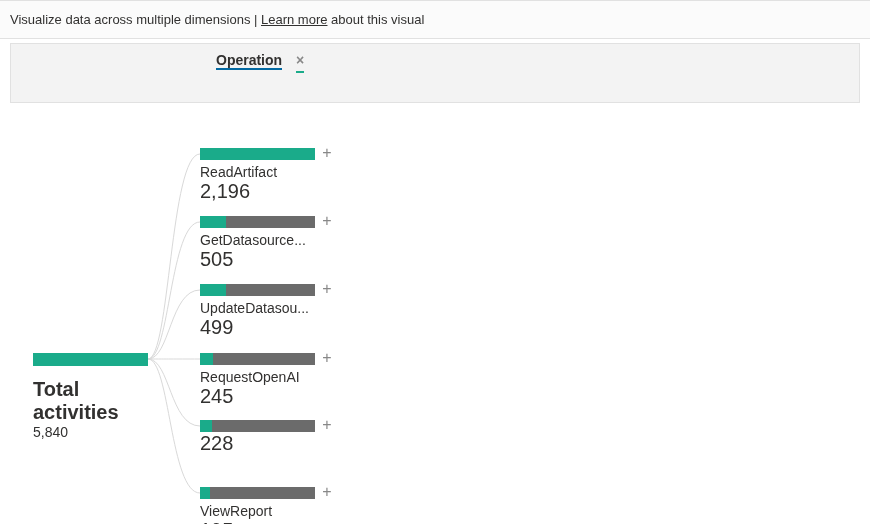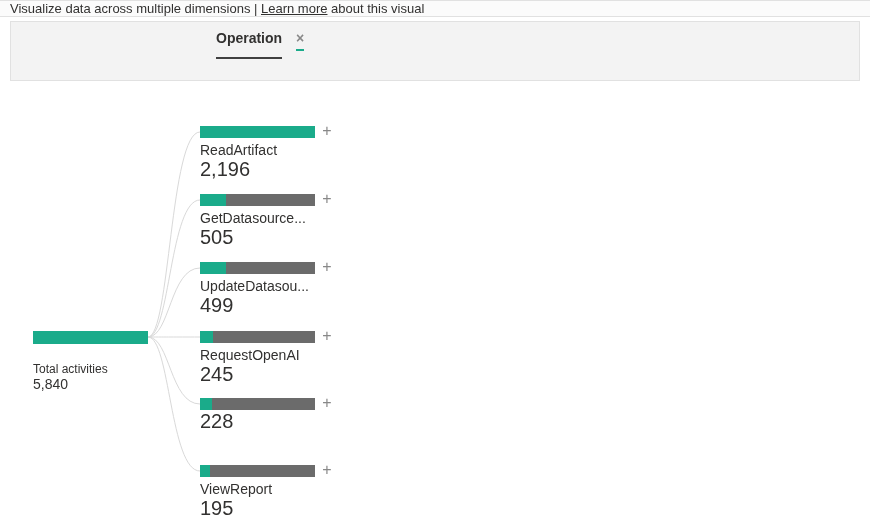--- a/index.html
+++ b/index.html
@@ -1,26 +1,26 @@
 <!DOCTYPE html>
 <html><head>
 <meta charset="utf-8">
 <style>
   html,body{margin:0;padding:0;font-family:"Segoe UI",Arial,sans-serif;color:#323130;background:#fff}
   .page{width:870px;height:524px;position:relative;overflow:hidden}
-  .banner{border-top:1px solid #e1e1e1;border-bottom:1px solid #e1e1e1;padding:0 10px;background:#fbfbfb;font-size:13px}
+  .banner{border-top:1px solid #e1e1e1;border-bottom:1px solid #e1e1e1;padding:11px 10px;background:#fbfbfb;font-size:13px}
   .banner a{color:#323130;text-decoration:underline}
   .header{margin:4px 10px 0 10px;border:1px solid #e1e1e1;background:#f3f3f3;height:58px;position:relative}
   .chip{position:absolute;left:205px;top:8px;font-size:14px;font-weight:600;color:#323130}
-  .chip-text{display:inline-block;border-bottom:2px solid #404040;padding-bottom:11px}
+  .chip-text{display:inline-block;border-bottom:2px solid #0369a1;padding-bottom:0}
   .chip-x{display:inline-block;margin-left:10px;color:#888;font-size:14px;vertical-align:top;cursor:pointer;padding-bottom:3px;border-bottom:2px solid #1aab8a}
   .tree{position:relative;margin-top:40px;height:420px}
   .root{position:absolute;left:33px;top:210px;width:115px}
   .root-bar{height:13px;background:#1aab8a;width:115px}
-  .root-label{margin-top:18px;font-weight:400;font-size:12px}
+  .root-label{margin-top:12px;font-weight:700;font-size:20px}
   .root-value{font-size:14px}
   .node{position:absolute;left:200px;width:160px}
   .bar{position:relative;height:12px;background:#6b6b6b;width:115px}
   .bar-fill{position:absolute;left:0;top:0;bottom:0;background:#1aab8a}
   .plus{position:absolute;left:120px;top:-4px;font-size:16px;color:#888;cursor:pointer;width:14px;text-align:center}
   .node-label{margin-top:4px;font-size:14px;white-space:nowrap;overflow:hidden;text-overflow:ellipsis;width:130px}
   .node-value{font-size:20px}
   svg.connectors{position:absolute;left:0;top:0;pointer-events:none}
   svg.connectors path{stroke:#d9d9d9;stroke-width:1;fill:none}
 </style>

